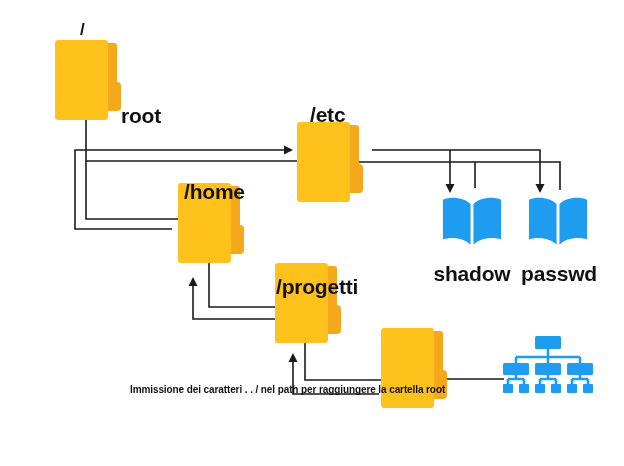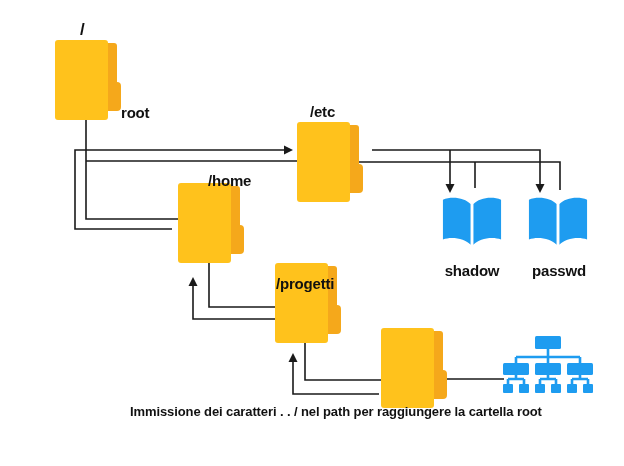--- a/index.html
+++ b/index.html
@@ -28,37 +28,37 @@
     background:#FFC21C;border-radius:3px;
   }
   .pos-root{left:55px;top:40px;}
   .pos-etc{left:297px;top:122px;}
   .pos-home{left:178px;top:183px;}
   .pos-progetti{left:275px;top:263px;}
   .pos-www{left:381px;top:328px;}
 
   
   .lbl{
-    position:absolute;color:#111;font-weight:bold;font-size:15px;
+    position:absolute;color:#111;font-weight:bold;font-size:21px;
     letter-spacing:-0.2px;white-space:nowrap;
   }
   .lbl-root-path{left:80px;top:20px;font-size:17px;}
   .lbl-root{left:121px;top:104px;}
   .lbl-etc{left:310px;top:103px;}
-  .lbl-home{left:184px;top:172px;margin-left:24px;}
+  .lbl-home{left:184px;top:180px;}
   .lbl-progetti{left:276px;top:243px;margin-top:32px;}
   .lbl-www{left:371px;top:306px;}
   .lbl-center{transform:translateX(-50%);}
   .lbl-shadow{left:472px;top:262px;}
   .lbl-passwd{left:559px;top:254px;margin-top:8px;}
   .lbl-pagine{left:538px;top:403px;}
 
   .caption{
-    position:absolute;left:130px;top:404px;
-    color:#111;font-weight:bold;font-size:13px;letter-spacing:-0.1px;
+    position:absolute;left:130px;top:384px;
+    color:#111;font-weight:bold;font-size:10px;letter-spacing:-0.1px;
     white-space:nowrap;
   }
 
   
   .book{position:absolute;width:62px;height:55px;}
   .book-shadow{left:441px;top:195px;}
   .book-passwd{left:527px;top:195px;}
   .sitemap{position:absolute;left:503px;top:336px;width:90px;height:64px;}
 </style>
 </head>

